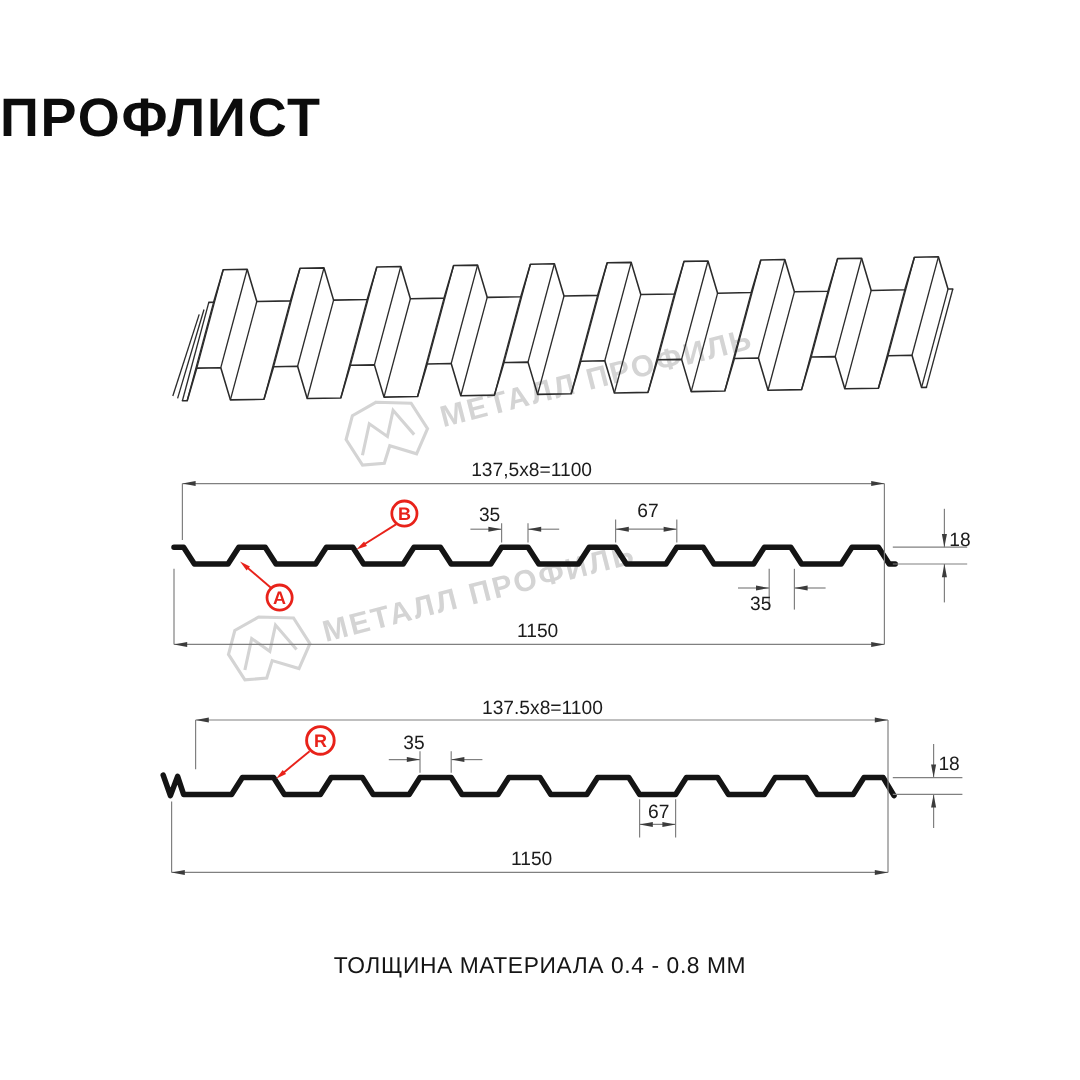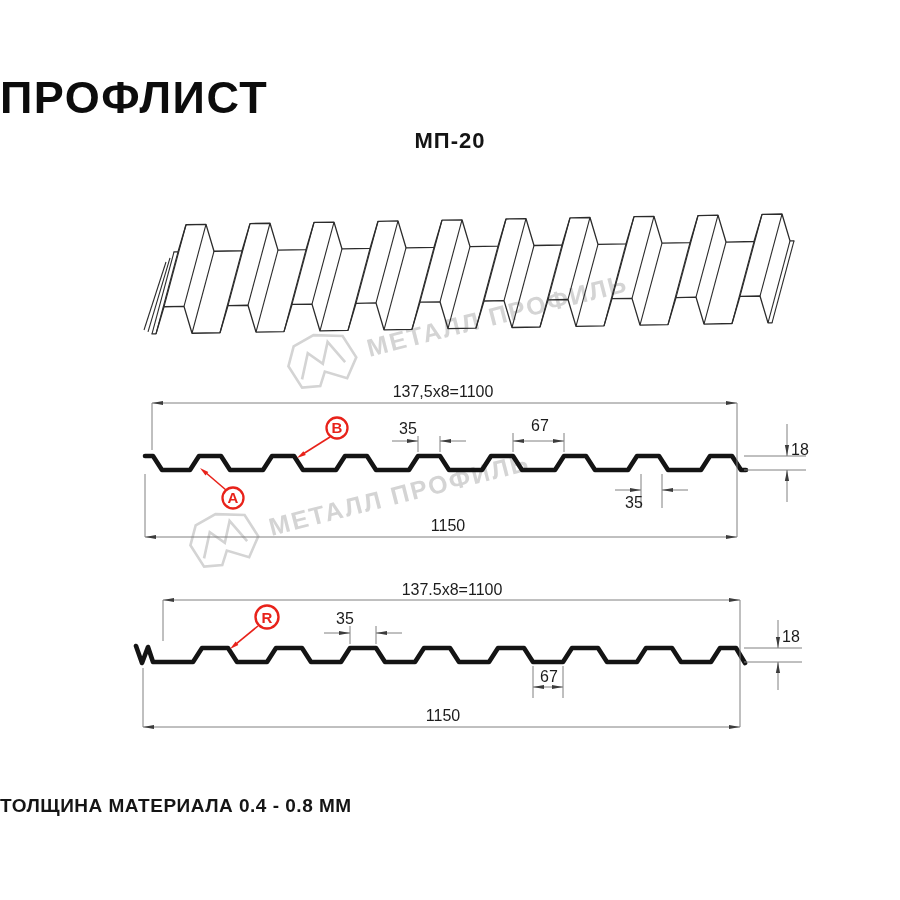--- a/index.html
+++ b/index.html
@@ -2,38 +2,37 @@
 <html><head>
 <meta charset="utf-8">
 <style>
   html,body{margin:0;padding:0;background:#ffffff;}
   #page{position:relative;width:900px;height:900px;background:#fff;overflow:hidden;
         font-family:"Liberation Sans","DejaVu Sans",sans-serif;}
   .title{position:absolute;left:0;top:72px;width:900px;
          font-size:45px;font-weight:bold;letter-spacing:1.5px;color:#0c0c0c;}
   .subtitle{position:absolute;left:0;top:128px;width:900px;text-align:center;
             font-size:22px;font-weight:bold;letter-spacing:1px;color:#141414;}
-  .footer{position:absolute;left:0;top:795px;width:900px;
-          font-size:19px;font-weight:bold;letter-spacing:.5px;color:#151515;}
+  .footer{position:absolute;left:0;top:795px;width:900px;text-align:center;
+          font-size:19px;font-weight:normal;letter-spacing:.5px;color:#151515;}
   .wm{position:absolute;display:flex;align-items:center;gap:10px;
       transform:rotate(-14.3deg);transform-origin:left center;pointer-events:none;}
   .wm span{font-size:25px;font-weight:bold;letter-spacing:2px;color:#d4d4d4;white-space:nowrap;}
   #wm1{left:286px;top:341px;}
   #wm2{left:188px;top:520px;}
   svg text{font-family:"Liberation Sans","DejaVu Sans",sans-serif;font-size:16px;fill:#1c1c1c;}
   svg text.red{fill:#e8221a;font-weight:bold;font-size:15px;}
   #drawing{position:absolute;left:0;top:0;}
 </style>
 </head>
 <body>
 
 <div id="page">
 
   <div class="title">ПРОФЛИСТ</div>
-  <div class="subtitle">МП-20</div>
 
   <div class="wm" id="wm1">
     <svg width="74" height="56" viewBox="0 0 74 56">
       <path d="M35 2 L63 10 L71 34 L57 52 L37 40 L29 53 L11 50 L3 26 L13 8 Z" fill="none" stroke="#d4d4d4" stroke-width="2.6"></path>
       <path d="M13 42 L25 18 L37 32 L47 12 L59 36" fill="none" stroke="#d4d4d4" stroke-width="2.6"></path>
     </svg>
     <span>МЕТАЛЛ ПРОФИЛЬ</span>
   </div>
 
   <div class="wm" id="wm2">

